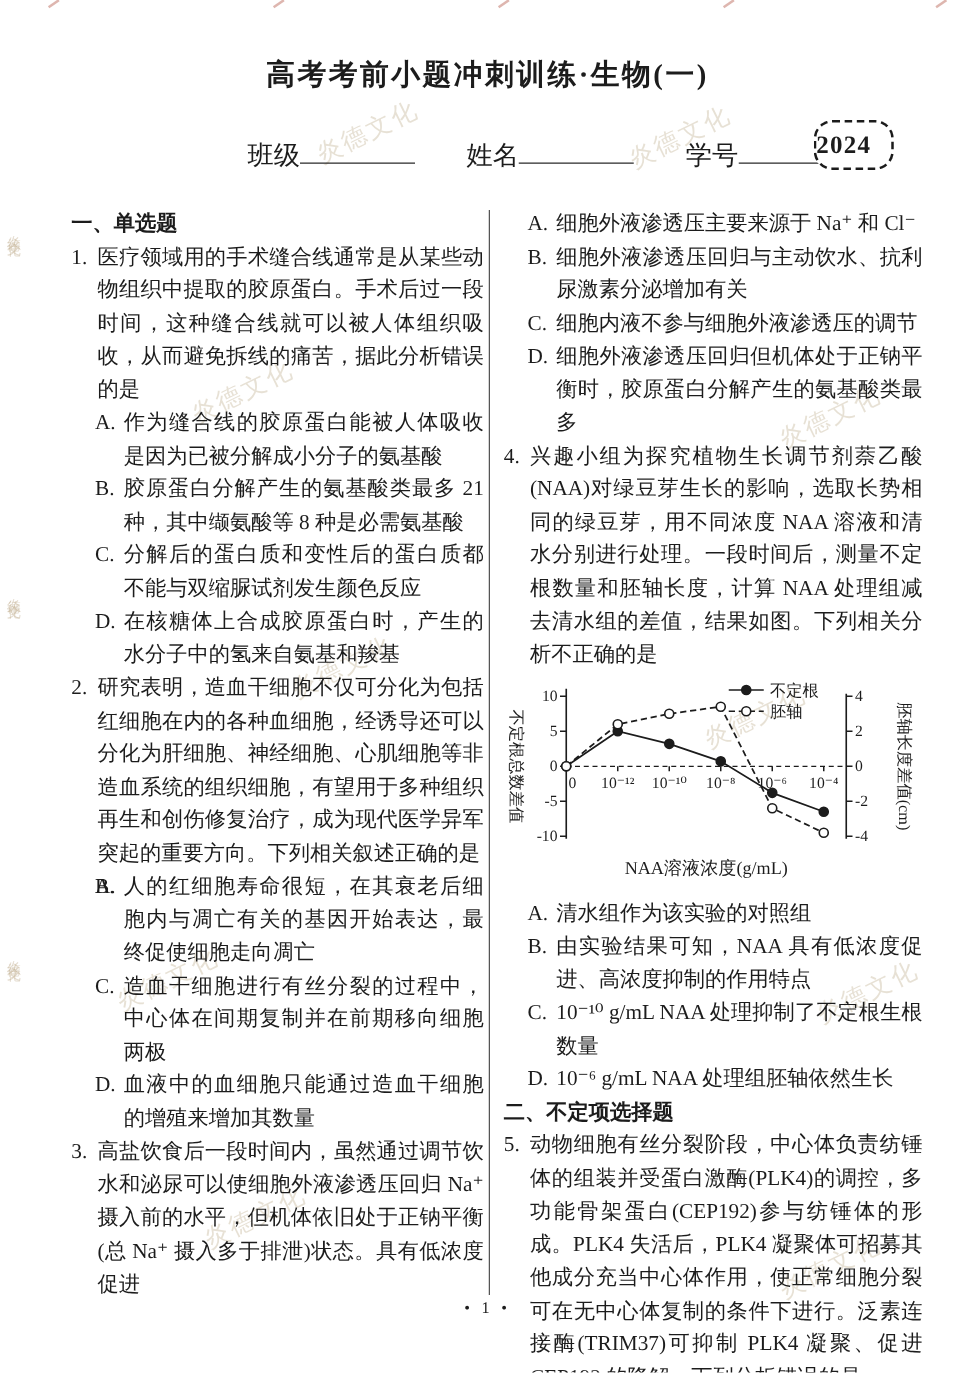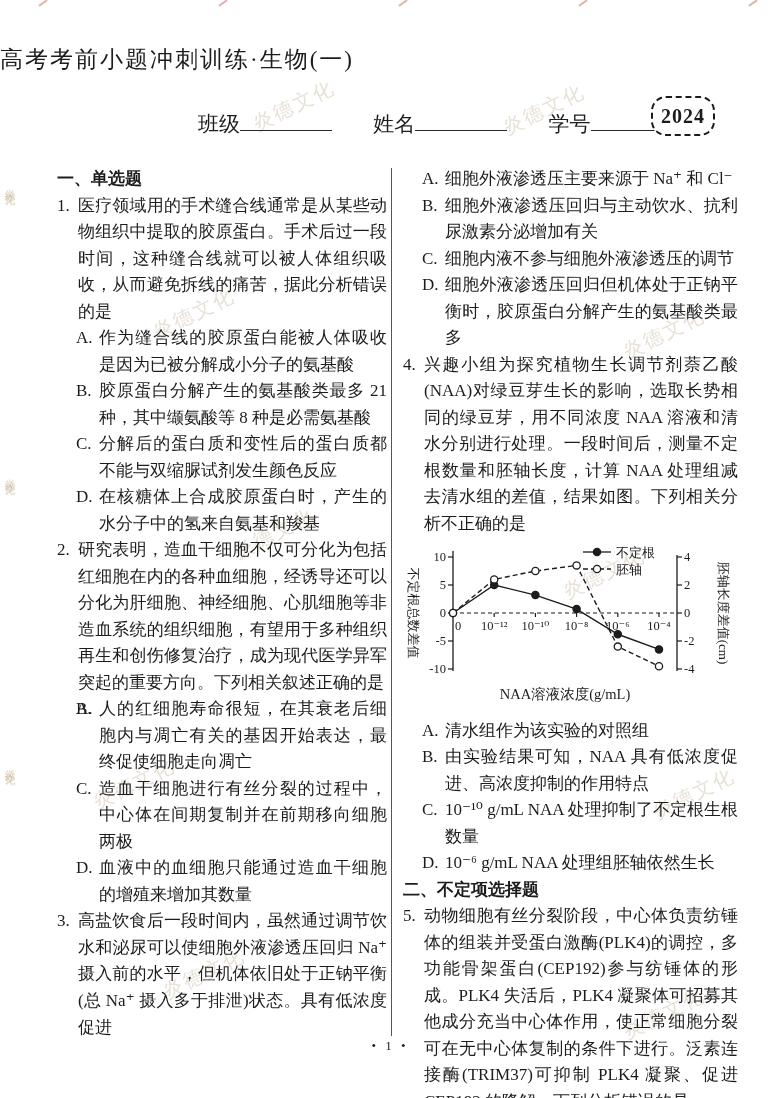--- a/index.html
+++ b/index.html
@@ -3,27 +3,27 @@
 <meta charset="utf-8">
 <style>
   html,body{margin:0;padding:0;}
   body{
     width:780px;height:1098px;position:relative;overflow:hidden;
     background:#ffffff;color:#1c1c1c;
     font-family:"Liberation Serif","DejaVu Serif",serif;
   }
   .page{position:absolute;inset:0;}
   
-  .title{position:absolute;top:44px;left:0;width:100%;
-    font-size:23px;font-weight:normal;letter-spacing:2px;}
+  .title{position:absolute;top:44px;left:0;width:100%;text-align:center;
+    font-size:23px;font-weight:bold;letter-spacing:2px;}
   .fields-row{position:absolute;top:110px;left:198px;font-size:21px;white-space:nowrap;}
   .field{display:inline-block;margin-right:36px;}
   .blank{display:inline-block;width:92px;height:15px;border-bottom:1px solid #2a2a2a;vertical-align:baseline;}
   .badge{position:absolute;top:96px;left:651px;width:60px;height:36px;
-    border:2.5px dashed #1b1b1b;border-radius:15px;text-align:center;line-height:36px;
+    border:2.5px dashed #1b1b1b;border-radius:15px;text-align:left;line-height:36px;
     font-weight:bold;font-size:20px;letter-spacing:1px;background:#fff;}
   
   .divider{position:absolute;left:391px;top:168px;width:1px;height:868px;background:#555;}
   .col{position:absolute;top:166px;font-size:17px;line-height:1.56;text-align:justify;}
   .col-left{left:57px;width:330px;}
   .col-right{left:403px;width:335px;}
   .section-heading{font-weight:bold;font-family:Liberation Sans, sans-serif;font-size:17px;}
   .q{position:relative;padding-left:21px;}
   .q-num{position:absolute;left:0;top:0;}
   .opts{margin-left:19px;}

